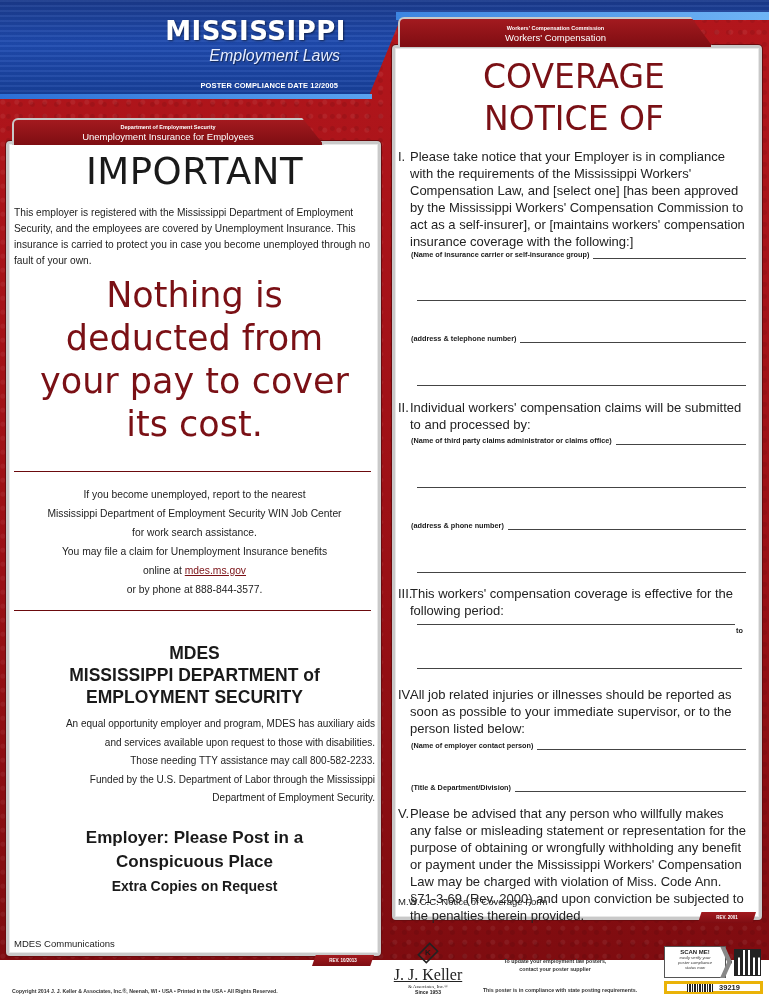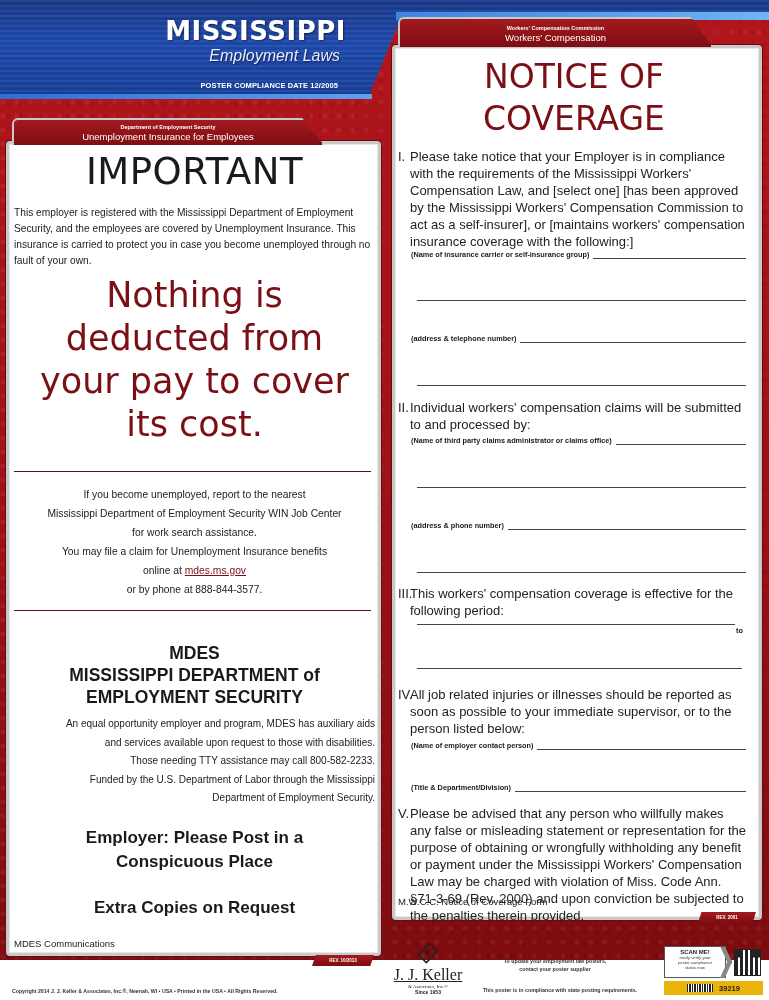--- a/index.html
+++ b/index.html
@@ -87,21 +87,21 @@
   .divider { position: absolute; left: 14px; width: 357px; height: 1px; background: #6b0a0d; }
   .div1 { top: 471px; }
   .div2 { top: 610px; }
   .unemp-info { top: 485px; text-align: center; font-size: 10.3px; line-height: 19px; color: #222; }
   .unemp-info .link { color: #7a1015; text-decoration: underline; }
   .mdes-title {
     top: 642px; text-align: center; font-weight: bold; font-size: 17.5px; line-height: 22px; color: #1a1a1a;
   }
   .mdes-body { top: 715px; text-align: right; font-size: 10px; line-height: 18.5px; color: #222; }
   .post-notice { top: 826px; text-align: center; font-weight: bold; font-size: 17px; line-height: 24px; color: #1a1a1a; }
-  .extra-copies { top: 898px; text-align: center; font-weight: bold; font-size: 17px; color: #1a1a1a; }
+  .extra-copies { top: 878px; text-align: center; font-weight: bold; font-size: 14px; color: #1a1a1a; }
   .mdes-comm { top: 938px; font-size: 9.5px; color: #222; }
 
   
   .rp { position: absolute; left: 398px; width: 352px; }
   .notice-title {
     top: 56px; text-align: center; font-family: "DejaVu Sans", sans-serif;
     font-size: 33px; line-height: 42px; color: #7a1015;
   }
   .para { font-size: 13px; line-height: 17px; color: #222; }
   .para .num { display: inline-block; width: 12px; }
@@ -148,21 +148,21 @@
   .qr {
     position: absolute; left: 734px; top: 949px; width: 27px; height: 27px;
     background:
       linear-gradient(90deg, #222 0 30%, transparent 30% 40%, #222 40% 50%, transparent 50% 70%, #222 70% 100%) 0 0/100% 30% no-repeat,
       repeating-linear-gradient(90deg, #222 0 3px, #fff 3px 5px),
       repeating-linear-gradient(0deg, #fff 0 2px, transparent 2px 4px);
     border: 1px solid #222;
   }
   .barcode-box {
     position: absolute; left: 664px; top: 981px; width: 99px; height: 13px;
-    border: 7px solid #eab308; display: flex; align-items: center; justify-content: center; gap: 6px;
+    border: 3px solid #eab308; display: flex; align-items: center; justify-content: center; gap: 6px;
   }
   .barcode {
     width: 26px; height: 8px;
     background: repeating-linear-gradient(90deg, #222 0 1px, #fff 1px 2px, #222 2px 4px, #fff 4px 5px);
   }
   .barcode-num { font-size: 7.5px; font-weight: bold; color: #222; }
 </style>
 </head>
 <body>
 
@@ -221,22 +221,22 @@
 <div class="lp mdes-comm">MDES Communications</div>
 <div class="rev-tag rev-left">REV. 10/2013</div>
 
 <div class="panel panel-right"></div>
 <div class="tab tab-right">
   <div class="tab-sub">Workers' Compensation Commission</div>
   <div class="tab-main">Workers' Compensation</div>
 </div>
 
 <div class="rp notice-title">
+  <div>COVERAGE</div>
   <div>NOTICE OF</div>
-  <div>COVERAGE</div>
 </div>
 
 <div class="rp para p1">
   <span class="num">I.</span><span class="body">Please take notice that your Employer is in compliance with the requirements of the Mississippi Workers' Compensation Law, and [select one] [has been approved by the Mississippi Workers' Compensation Commission to act as a self-insurer], or [maintains workers' compensation insurance coverage with the following:]</span>
 </div>
 
 <div class="field" style="top:250px;">
   <span class="field-label">(Name of insurance carrier or self-insurance group)</span>
   <span class="field-line"></span>
 </div>

